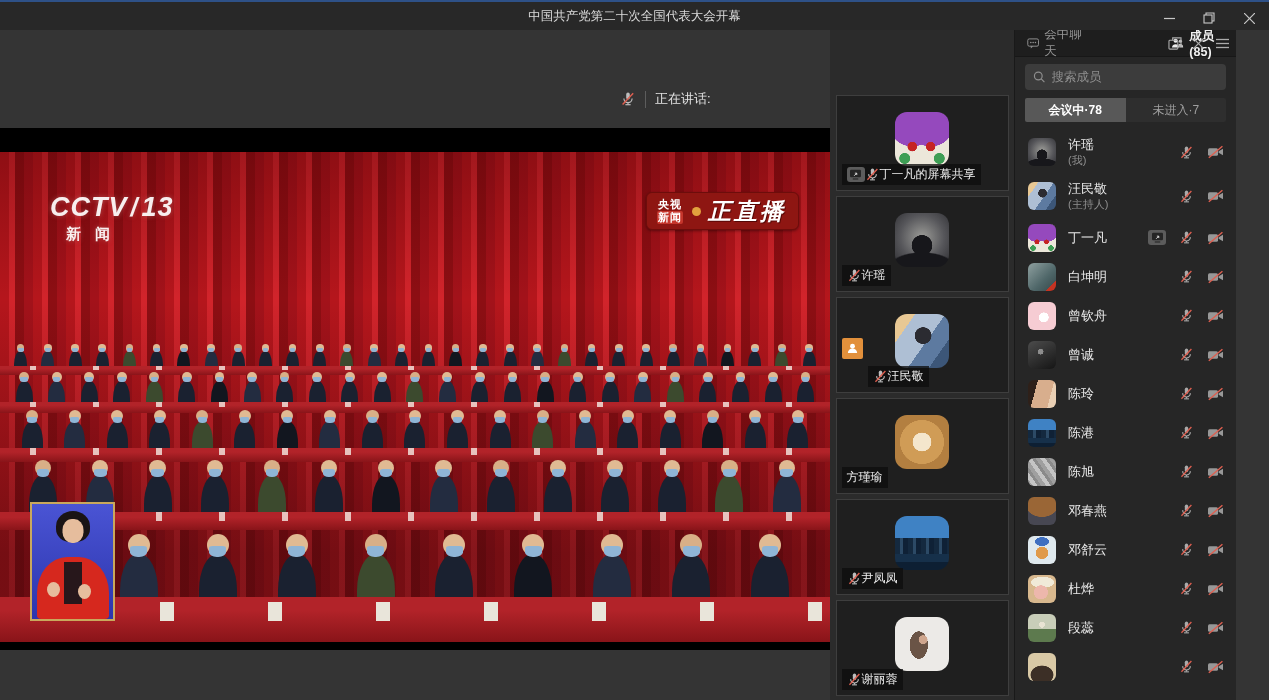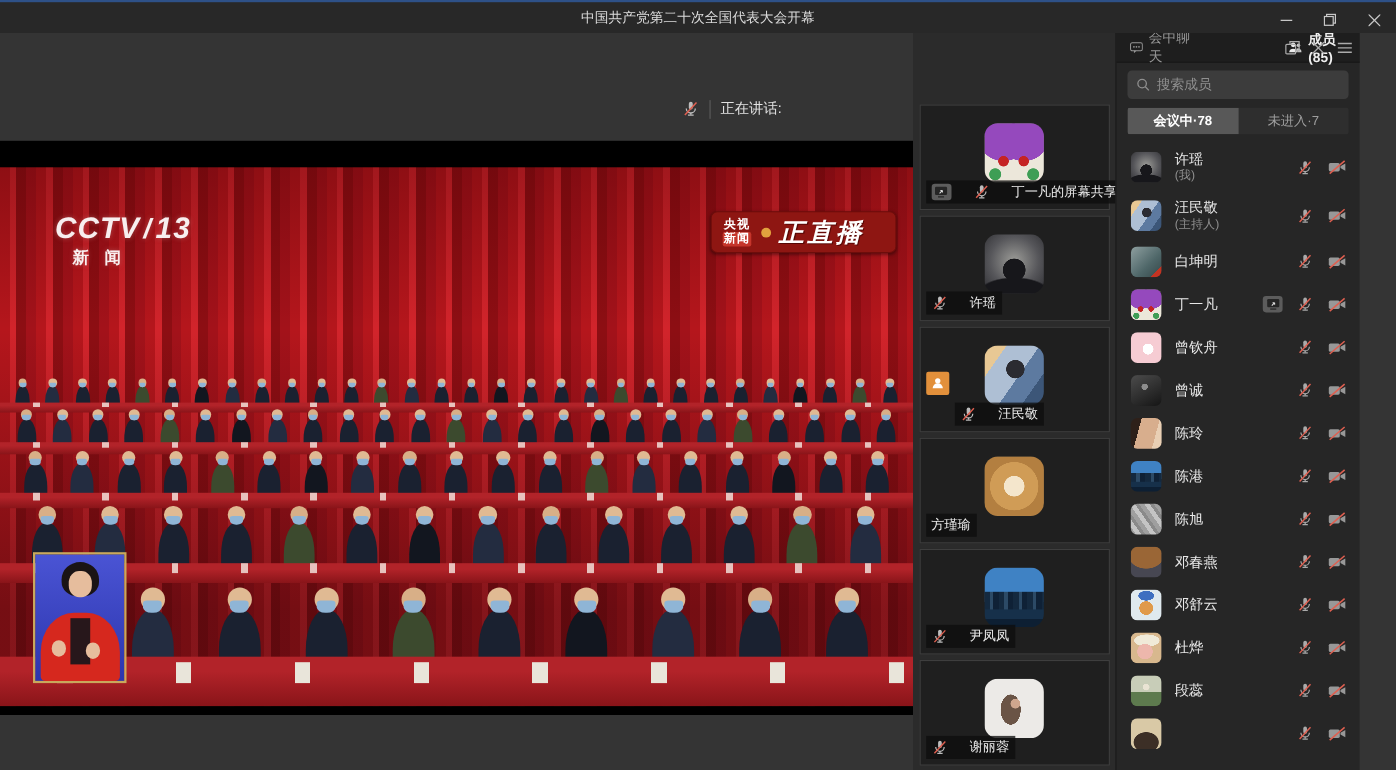--- a/index.html
+++ b/index.html
@@ -44,41 +44,41 @@
   .d3 { top:296px; height:14px; z-index:6; }
   .d4 { top:360px; height:18px; z-index:8; }
   .d5 { top:445px; height:45px; z-index:10; }
   .d5::before { top:12%; height:42%; background:repeating-linear-gradient(90deg, transparent 0 52px, #e9e5da 52px 66px, transparent 66px 108px); }
 
   .cctv-logo { position:absolute; left:50px; top:40px; z-index:20; color:rgba(255,255,255,.92); font-weight:bold; font-style:italic; text-shadow:0 0 5px rgba(180,90,90,.8); }
   .cctv-top { font-size:27px; letter-spacing:1px; display:flex; align-items:baseline; }
   .cctv-slash { margin:0 3px; font-size:25px; }
   .cctv-sub { font-size:15px; letter-spacing:14px; margin:2px 0 0 16px; font-style:normal; }
 
-  .live-badge { position:absolute; left:646px; top:40px; height:38px; background:#8e1612; border:1px solid #6d0d0b; border-radius:6px; display:flex; align-items:center; padding:0 28px 0 10px; z-index:20; box-shadow:0 1px 3px rgba(0,0,0,.4); }
+  .live-badge { position:absolute; left:646px; top:40px; height:38px; background:#8e1612; border:1px solid #6d0d0b; border-radius:6px; display:flex; align-items:center; padding:0 12px 0 10px; z-index:20; box-shadow:0 1px 3px rgba(0,0,0,.4); }
   .lb-brand { display:flex; flex-direction:column; align-items:center; margin-right:2px; }
   .lb-top { font-size:11px; color:#fff; font-weight:bold; letter-spacing:1px; line-height:13px; }
   .lb-bot { font-size:11px; color:#fff; font-weight:bold; background:#c5352b; border-radius:2px; padding:0 1px; letter-spacing:1px; line-height:13px; }
   .lb-dot { width:9px; height:9px; border-radius:50%; background:#e2a13e; margin:0 7px; }
   .lb-live { font-size:23px; color:#fff; font-weight:bold; font-style:italic; letter-spacing:3px; text-shadow:1px 1px 0 #560806; }
 
   .interpreter { position:absolute; left:30px; top:350px; width:85px; height:119px; background:linear-gradient(180deg,#4a54d4,#2c35ad); border:2px solid #c9a85c; z-index:22; }
   .itp-hair { position:absolute; left:50%; top:7px; transform:translateX(-50%); width:34px; height:31px; background:#1a1415; border-radius:50% 50% 42% 42%; }
   .itp-face { position:absolute; left:50%; top:15px; transform:translateX(-50%); width:21px; height:24px; background:#e6bd9d; border-radius:45%; z-index:1; }
   .itp-jacket { position:absolute; left:50%; bottom:0; transform:translateX(-50%); width:72px; height:62px; background:#d6281e; border-radius:42% 42% 6% 6% / 58% 58% 6% 6%; }
   .itp-jacket::before { content:""; position:absolute; left:50%; top:5px; transform:translateX(-50%); width:18px; height:42px; background:#27171b; }
   .itp-jacket::after { content:""; position:absolute; left:14%; top:40%; width:13px; height:15px; background:#e6bd9d; border-radius:50%; box-shadow:31px 2px 0 #e6bd9d; }
 
   
   .thumb-strip { position:absolute; left:830px; top:30px; width:184px; height:670px; background:#2b2b2b; padding-top:65px; display:flex; flex-direction:column; align-items:center; gap:5px; }
   .thumb-tile { position:relative; width:173px; height:96px; background:#1f1f1f; border:1px solid #3e3e3e; flex:none; }
   .t-avatar { position:absolute; left:50%; top:16px; transform:translateX(-50%); width:54px; height:54px; border-radius:12px; }
   .t-labelrow { position:absolute; left:5px; bottom:5px; display:flex; align-items:stretch; max-width:165px; }
   .host-badge { width:21px; height:21px; background:#e2903b; border-radius:2px; display:flex; align-items:center; justify-content:center; margin-right:5px; flex:none; }
-  .t-label { display:flex; align-items:center; gap:20px; background:rgba(14,14,14,.78); padding:2px 5px; min-height:21px;margin-top:28px; }
+  .t-label { display:flex; align-items:center; gap:0; background:rgba(14,14,14,.78); padding:2px 5px; min-height:21px;margin-top:28px; }
   .t-name { color:#ededed; font-size:12px; white-space:nowrap; }
   .icon14 { width:15px; height:15px; flex:none; }
   .share-chip { width:18px; height:15px; background:#5c5c5c; border-radius:3px; display:flex; align-items:center; justify-content:center; flex:none; }
 
   
   .av-t1,.av-m3 { background:
       radial-gradient(circle at 32% 64%, #c52424 9%, transparent 10%),
       radial-gradient(circle at 66% 64%, #c52424 9%, transparent 10%),
       radial-gradient(ellipse 40% 34% at 32% 30%, #9549bd 98%, transparent),
       radial-gradient(ellipse 40% 34% at 66% 30%, #9549bd 98%, transparent),
@@ -840,46 +840,20 @@
       <span class="icon17 m-cam">
         <svg width="17" height="16" viewBox="0 0 17 16">
               <rect x="1" y="4.2" width="10" height="7.6" rx="1.5" fill="#989898"></rect>
               <path d="M11.6 7.2 16 4.7v6.6l-4.4-2.5z" fill="#989898"></path>
               <line x1="1.8" y1="13.8" x2="15.4" y2="2.2" stroke="#df5f50" stroke-width="1.4"></line>
             </svg>
       </span>
     </div>
   </div>
       <div class="member-row">
-    <div class="m-avatar av-m4"></div>
-    <div class="m-text">
-      <div class="m-name">白坤明</div>
-
-    </div>
-    <div class="m-icons">
-
-      <span class="icon15 m-mic">
-        <svg width="15" height="15" viewBox="0 0 16 16">
-              <rect x="6.2" y="1.6" width="3.6" height="7" rx="1.8" fill="#aaaaaa"></rect>
-              <path d="M3.9 7.6a4.1 4.1 0 0 0 8.2 0" fill="none" stroke="#aaaaaa" stroke-width="1.2"></path>
-              <line x1="8" y1="11.7" x2="8" y2="13.4" stroke="#aaaaaa" stroke-width="1.2"></line>
-              <line x1="5.4" y1="13.7" x2="10.6" y2="13.7" stroke="#aaaaaa" stroke-width="1.2"></line>
-              <line x1="2.6" y1="13.6" x2="13.2" y2="2.2" stroke="#df5f50" stroke-width="1.4"></line>
-            </svg>
-      </span>
-      <span class="icon17 m-cam">
-        <svg width="17" height="16" viewBox="0 0 17 16">
-              <rect x="1" y="4.2" width="10" height="7.6" rx="1.5" fill="#989898"></rect>
-              <path d="M11.6 7.2 16 4.7v6.6l-4.4-2.5z" fill="#989898"></path>
-              <line x1="1.8" y1="13.8" x2="15.4" y2="2.2" stroke="#df5f50" stroke-width="1.4"></line>
-            </svg>
-      </span>
-    </div>
-  </div>
-      <div class="member-row">
     <div class="m-avatar av-m3"></div>
     <div class="m-text">
       <div class="m-name">丁一凡</div>
 
     </div>
     <div class="m-icons">
       <span class="share-chip m-share">
         <svg width="13" height="11" viewBox="0 0 16 14">
               <rect x="1" y="1" width="14" height="9.5" rx="1.5" fill="#252525"></rect>
               <path d="M6.3 8.6 9.6 5.3M9.6 5.3H7.2M9.6 5.3v2.4" stroke="#dedede" stroke-width="1.2" fill="none"></path>
@@ -898,20 +872,46 @@
       <span class="icon17 m-cam">
         <svg width="17" height="16" viewBox="0 0 17 16">
               <rect x="1" y="4.2" width="10" height="7.6" rx="1.5" fill="#989898"></rect>
               <path d="M11.6 7.2 16 4.7v6.6l-4.4-2.5z" fill="#989898"></path>
               <line x1="1.8" y1="13.8" x2="15.4" y2="2.2" stroke="#df5f50" stroke-width="1.4"></line>
             </svg>
       </span>
     </div>
   </div>
       <div class="member-row">
+    <div class="m-avatar av-m4"></div>
+    <div class="m-text">
+      <div class="m-name">白坤明</div>
+
+    </div>
+    <div class="m-icons">
+
+      <span class="icon15 m-mic">
+        <svg width="15" height="15" viewBox="0 0 16 16">
+              <rect x="6.2" y="1.6" width="3.6" height="7" rx="1.8" fill="#aaaaaa"></rect>
+              <path d="M3.9 7.6a4.1 4.1 0 0 0 8.2 0" fill="none" stroke="#aaaaaa" stroke-width="1.2"></path>
+              <line x1="8" y1="11.7" x2="8" y2="13.4" stroke="#aaaaaa" stroke-width="1.2"></line>
+              <line x1="5.4" y1="13.7" x2="10.6" y2="13.7" stroke="#aaaaaa" stroke-width="1.2"></line>
+              <line x1="2.6" y1="13.6" x2="13.2" y2="2.2" stroke="#df5f50" stroke-width="1.4"></line>
+            </svg>
+      </span>
+      <span class="icon17 m-cam">
+        <svg width="17" height="16" viewBox="0 0 17 16">
+              <rect x="1" y="4.2" width="10" height="7.6" rx="1.5" fill="#989898"></rect>
+              <path d="M11.6 7.2 16 4.7v6.6l-4.4-2.5z" fill="#989898"></path>
+              <line x1="1.8" y1="13.8" x2="15.4" y2="2.2" stroke="#df5f50" stroke-width="1.4"></line>
+            </svg>
+      </span>
+    </div>
+  </div>
+      <div class="member-row">
     <div class="m-avatar av-m6"></div>
     <div class="m-text">
       <div class="m-name">曾钦舟</div>
 
     </div>
     <div class="m-icons">
 
       <span class="icon15 m-mic">
         <svg width="15" height="15" viewBox="0 0 16 16">
               <rect x="6.2" y="1.6" width="3.6" height="7" rx="1.8" fill="#aaaaaa"></rect>

